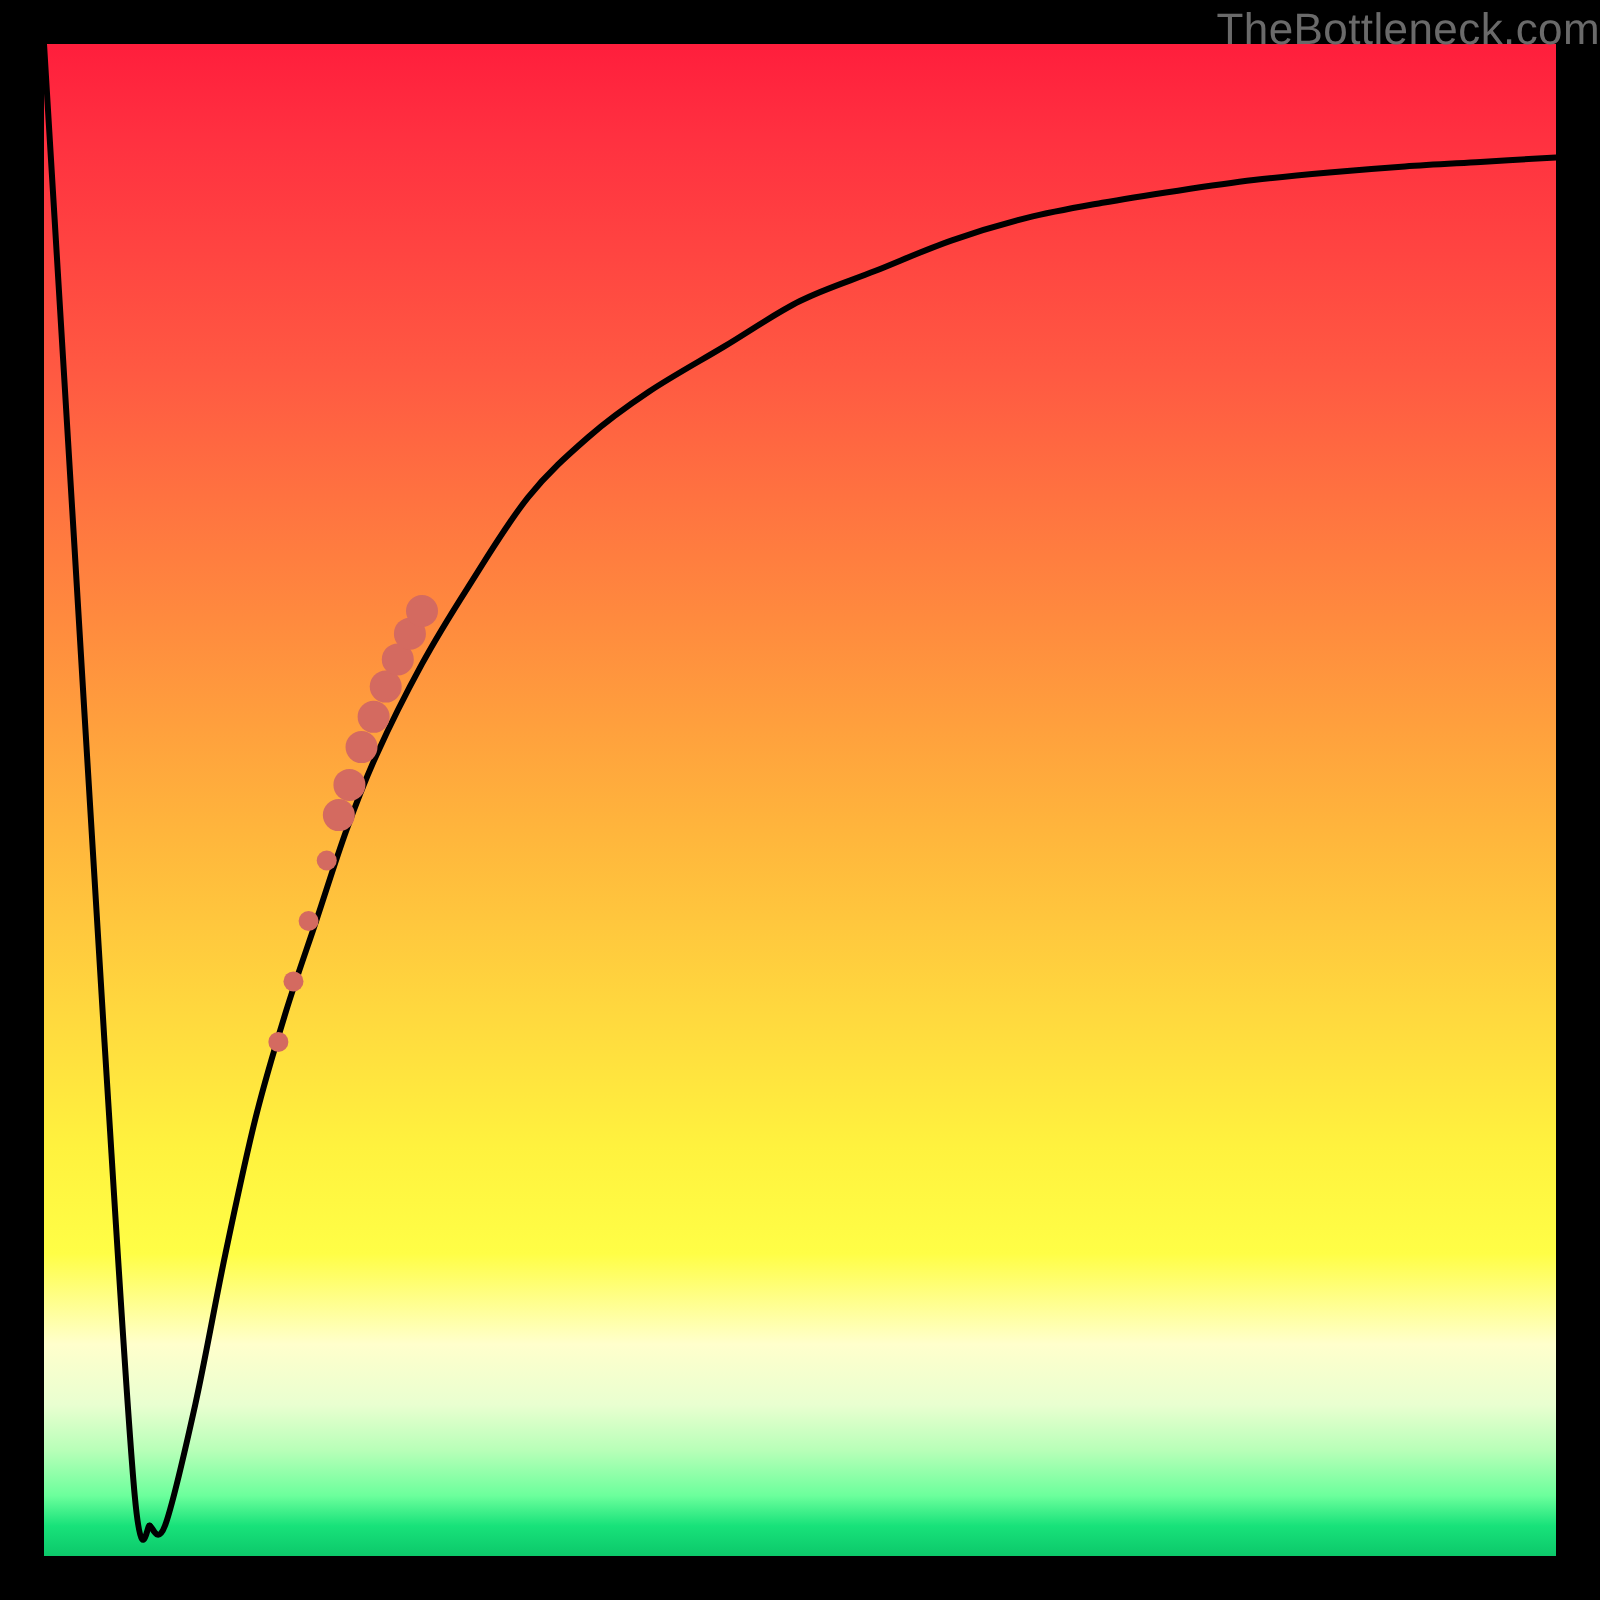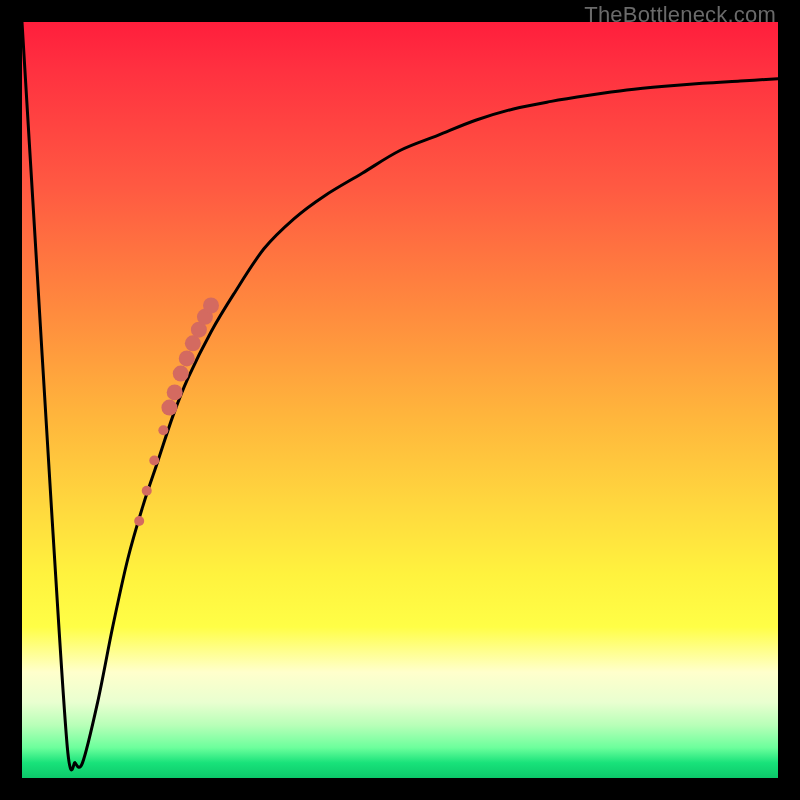--- a/index.html
+++ b/index.html
@@ -37,21 +37,21 @@
       #e9ffd0 90%,
       #b8ffb8 93%,
       #6cff9c 96%,
       #18e27a 98%,
       #0cc86a 100%
     );
   }
   .watermark {
     position: absolute;
     top: 2px;
-    right: 24px;
+    right: 0;
     font-size: 22px;
     font-weight: 500;
     color: #6a6a6a;
     letter-spacing: 0.2px;
     user-select: none;
   }
   svg.curve {
     position: absolute;
     left: 0;
     top: 0;

